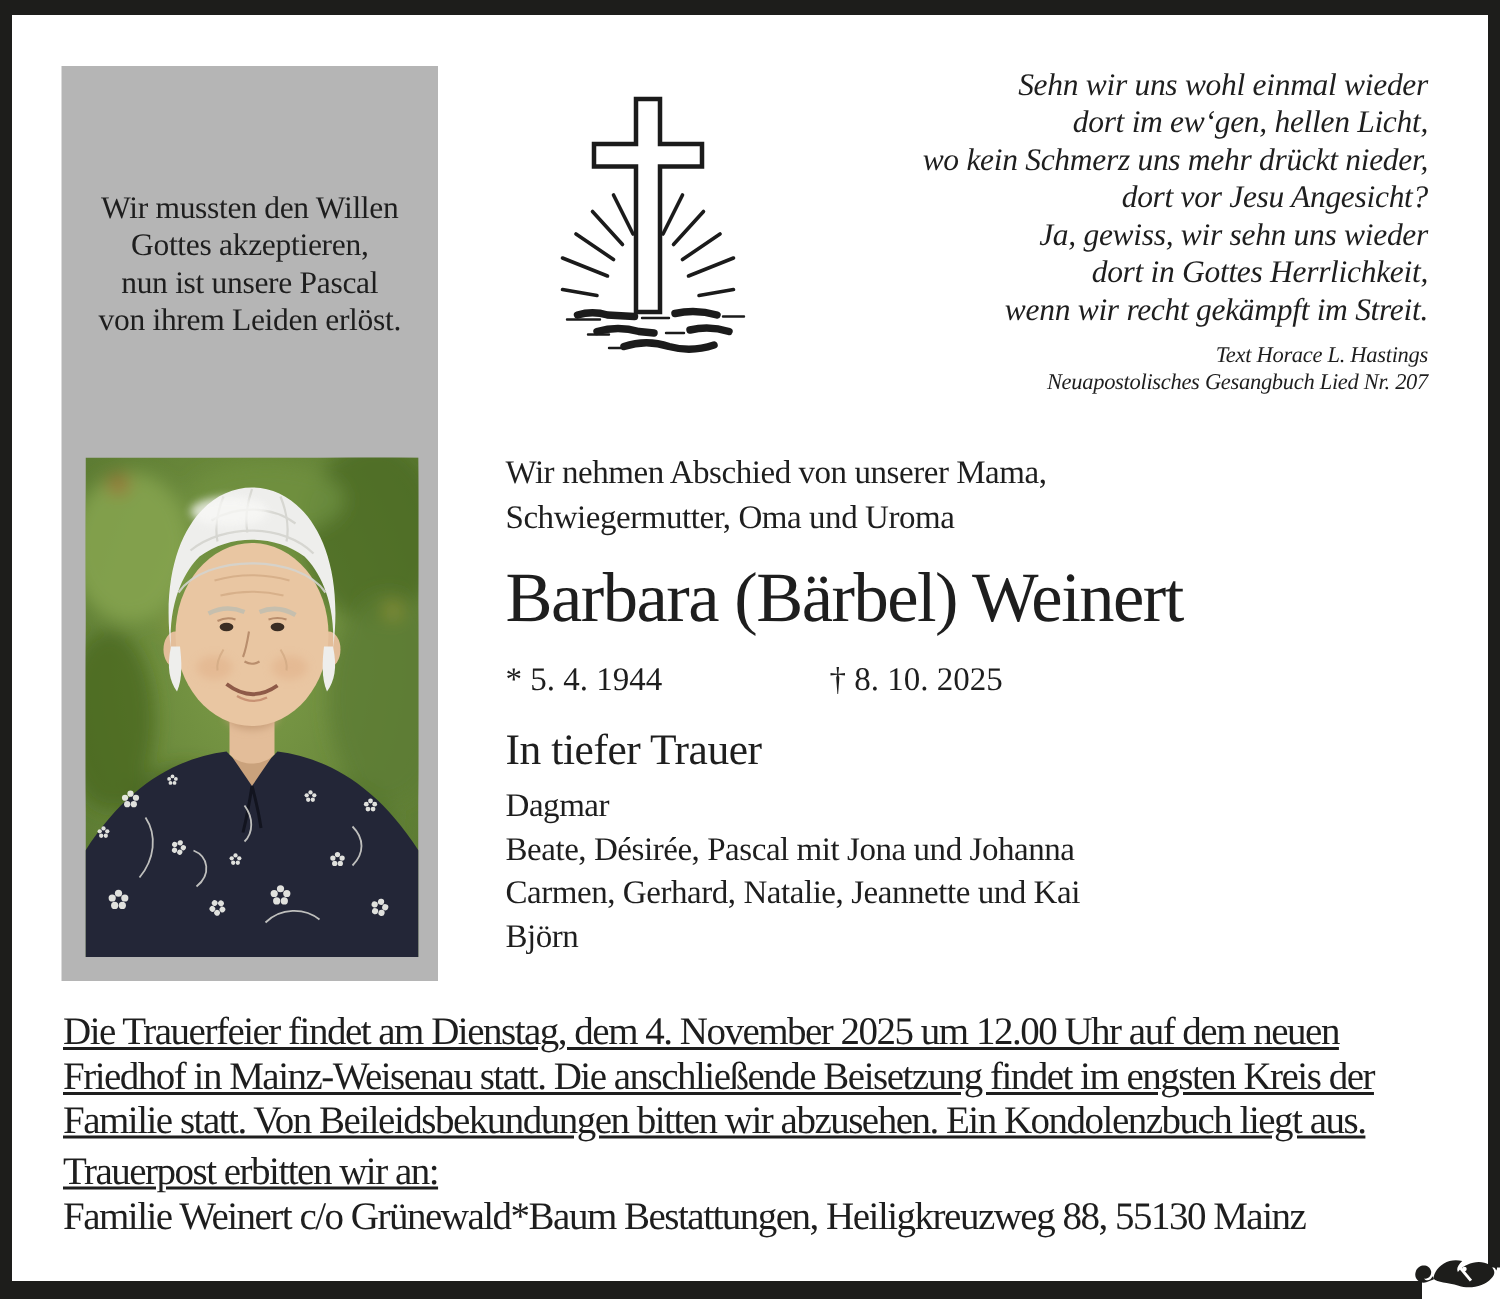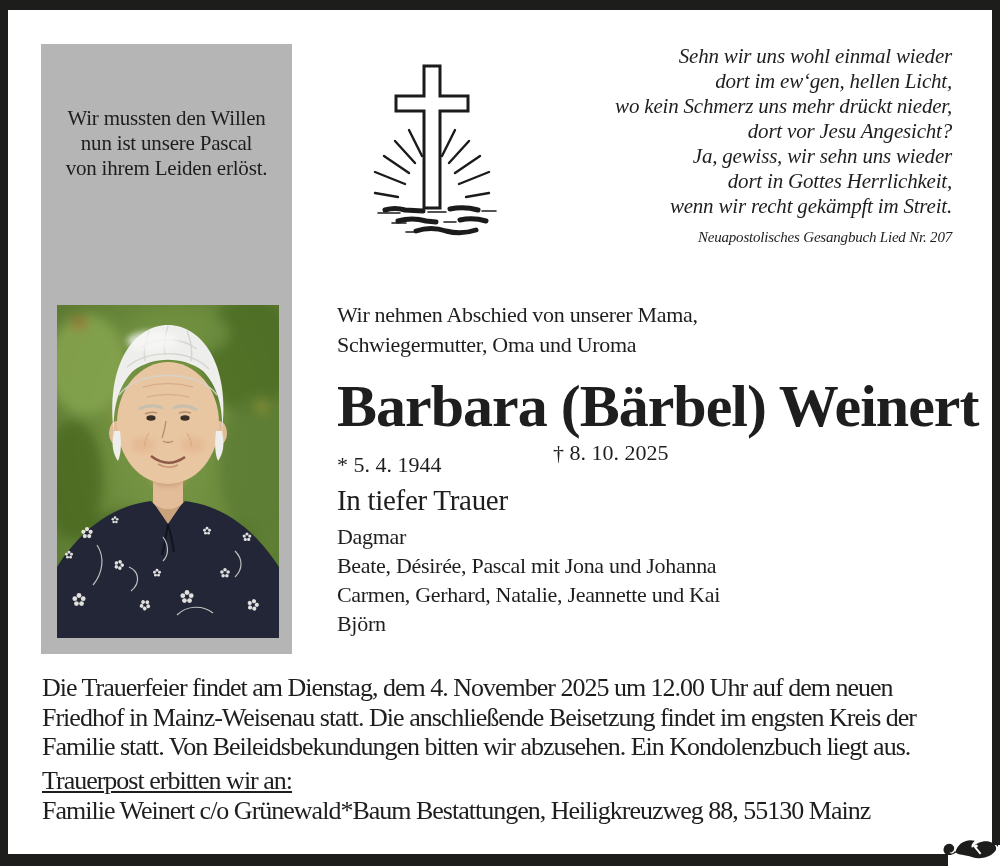--- a/index.html
+++ b/index.html
@@ -7,38 +7,38 @@
         font-family:"Liberation Serif","DejaVu Serif",serif;color:#1e1e1e;}
   
   .frame{position:absolute;background:#1d1d1b;}
   .frame-top{left:0;top:0;width:1000px;height:10px;}
   .frame-left{left:0;top:0;width:8px;height:866px;}
   .frame-right{left:992px;top:0;width:8px;height:845px;}
   .frame-bottom{left:0;top:854px;width:948px;height:12px;}
   .ornament{position:absolute;left:942px;top:832px;}
   
   .panel{position:absolute;left:41px;top:44px;width:251px;height:610px;background:#b5b5b5;}
-  .panel-text{padding-top:62px;text-align:center;font-size:21px;line-height:25px;letter-spacing:-0.2px;}
+  .panel-text{padding-top:82px;text-align:center;font-size:21px;line-height:25px;letter-spacing:-0.2px;}
   
   .photo{position:absolute;left:57px;top:305px;width:222px;height:333px;}
   
   .cross{position:absolute;left:362px;top:60px;}
   
   .poem{position:absolute;right:48px;top:44px;text-align:right;font-size:21px;line-height:25px;letter-spacing:-0.2px;font-style:italic;}
   .poem-attr{margin-top:9px;font-size:15px;line-height:18px;}
   
   .intro{position:absolute;left:337px;top:300px;font-size:22px;line-height:30px;letter-spacing:-0.3px;white-space:nowrap;}
-  .name{position:absolute;left:337px;top:372px;font-size:60px;letter-spacing:-1px;white-space:nowrap;font-weight:bold;}
+  .name{position:absolute;left:337px;top:372px;font-size:47px;letter-spacing:-1px;white-space:nowrap;}
   .dates{position:absolute;left:337px;top:440px;font-size:22px;white-space:nowrap;}
   .death-date{position:absolute;left:216px;top:0;}
-  .birth-date{position:absolute;left:0;top:12px;text-align:right;}
+  .birth-date{position:absolute;left:0;top:0;text-align:right;}
   .mourning-heading{position:absolute;left:337px;top:484px;font-size:29px;letter-spacing:-0.3px;}
   .mourners{position:absolute;left:337px;top:522px;font-size:22px;line-height:29px;letter-spacing:-0.3px;white-space:nowrap;}
   
-  .funeral{position:absolute;left:42px;top:673px;font-size:26px;line-height:29.5px;letter-spacing:-1px;white-space:nowrap;}
+  .funeral{position:absolute;left:42px;top:673px;font-size:26px;line-height:29.5px;letter-spacing:-1px;white-space:nowrap;text-decoration:underline;}
   .postal-label{position:absolute;left:42px;top:766px;font-size:26px;letter-spacing:-1px;white-space:nowrap;text-decoration:underline;}
   .postal-address{position:absolute;left:42px;top:796px;font-size:26px;letter-spacing:-1px;white-space:nowrap;}
   .line{white-space:nowrap;}
 </style>
 </head>
 <body>
 
 <div class="page">
 
   <div class="frame frame-top"></div>
@@ -52,20 +52,21 @@
       <path d="M14,21 C15.5,12 25,6.5 34,9 C31,12 29.8,14.2 31,16.5 C36,10 46.5,7.5 52.5,11.5 C56.5,14 57.5,18 54,21 C49.5,26.5 39,28.5 31.5,26 C23.5,23.5 17,24 14,21 Z"></path>
       <path d="M52.5,11.5 C56,8.5 59.5,11.5 57.5,15.5 C56.5,13 55,12 52.5,11.5 Z"></path>
     </g>
     <path d="M32.5,13.5 l7.5,9" stroke="#ffffff" stroke-width="2" fill="none"></path>
     <circle cx="35.5" cy="14.5" r="1.6" fill="#ffffff"></circle>
   </svg>
 
   <div class="panel">
     <div class="panel-text">
       <div class="line">Wir mussten den Willen</div>
+      <div class="line">Gottes akzeptieren,</div>
       <div class="line">nun ist unsere Pascal</div>
       <div class="line">von ihrem Leiden erlöst.</div>
     </div>
   </div>
 
   <svg class="photo" width="222" height="333" viewBox="0 0 222 333">
     <defs>
       <filter id="b6" x="-30%" y="-30%" width="160%" height="160%">
           <feGaussianBlur stdDeviation="6"></feGaussianBlur>
         </filter>
@@ -203,20 +204,21 @@
 
   <div class="poem">
     <div class="line">Sehn wir uns wohl einmal wieder</div>
     <div class="line">dort im ew‘gen, hellen Licht,</div>
     <div class="line">wo kein Schmerz uns mehr drückt nieder,</div>
     <div class="line">dort vor Jesu Angesicht?</div>
     <div class="line">Ja, gewiss, wir sehn uns wieder</div>
     <div class="line">dort in Gottes Herrlichkeit,</div>
     <div class="line">wenn wir recht gekämpft im Streit.</div>
     <div class="poem-attr">
+      <div class="line">Text Horace L. Hastings</div>
       <div class="line">Neuapostolisches Gesangbuch Lied Nr. 207</div>
     </div>
   </div>
 
   <div class="intro">
     <div class="line">Wir nehmen Abschied von unserer Mama,</div>
     <div class="line">Schwiegermutter, Oma und Uroma</div>
   </div>
 
   <div class="name">Barbara (Bärbel) Weinert</div>

